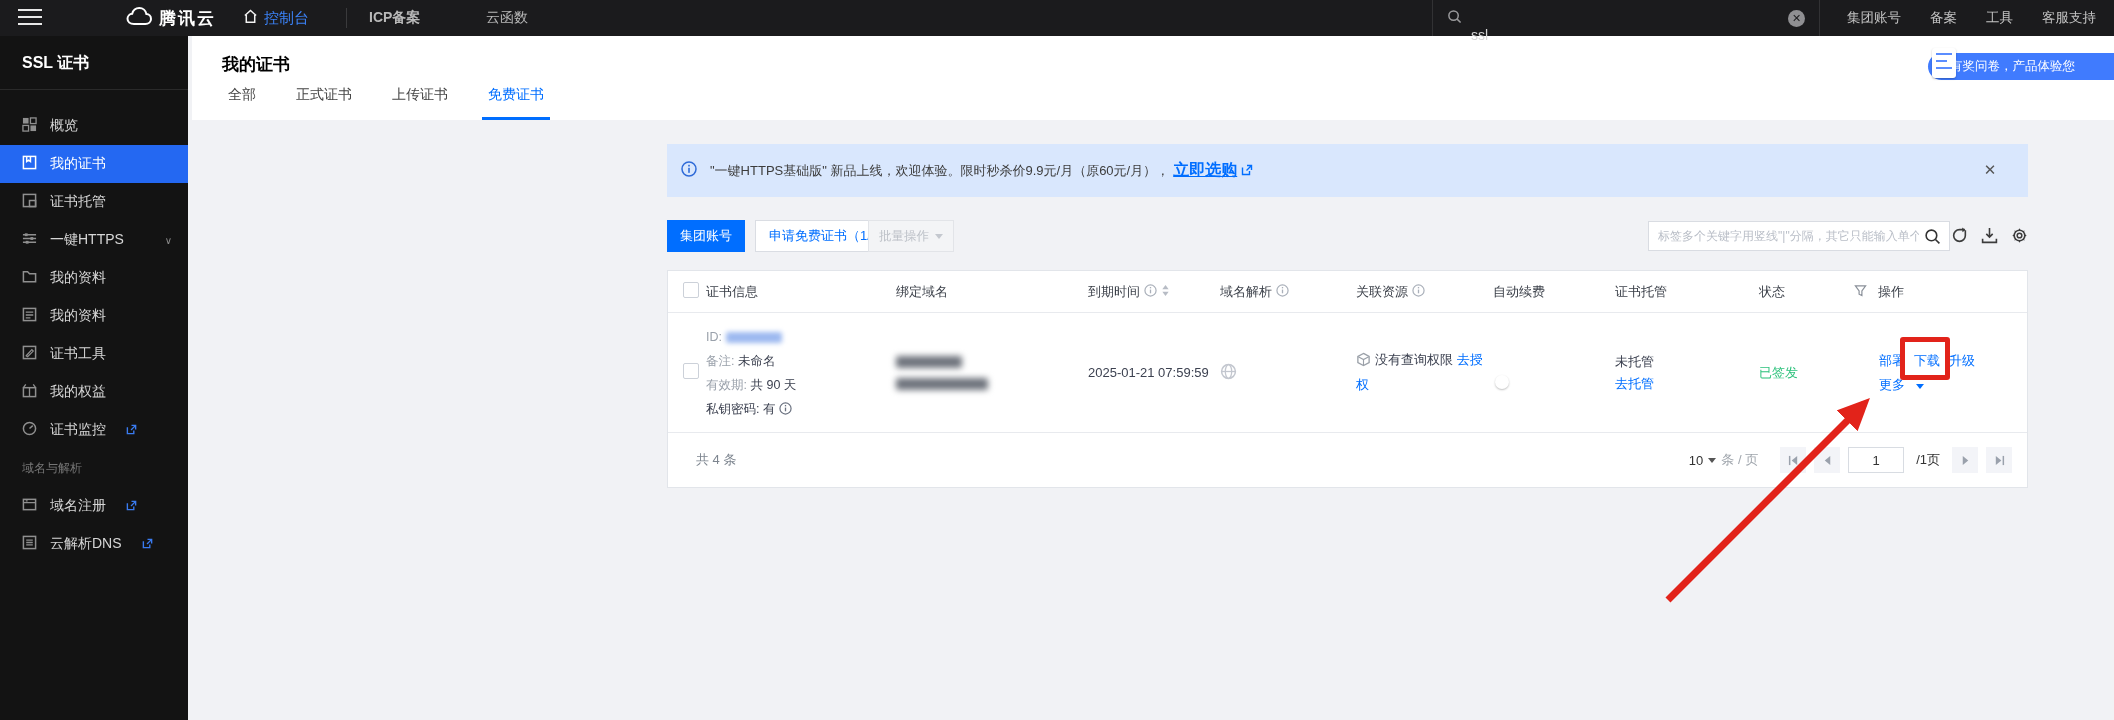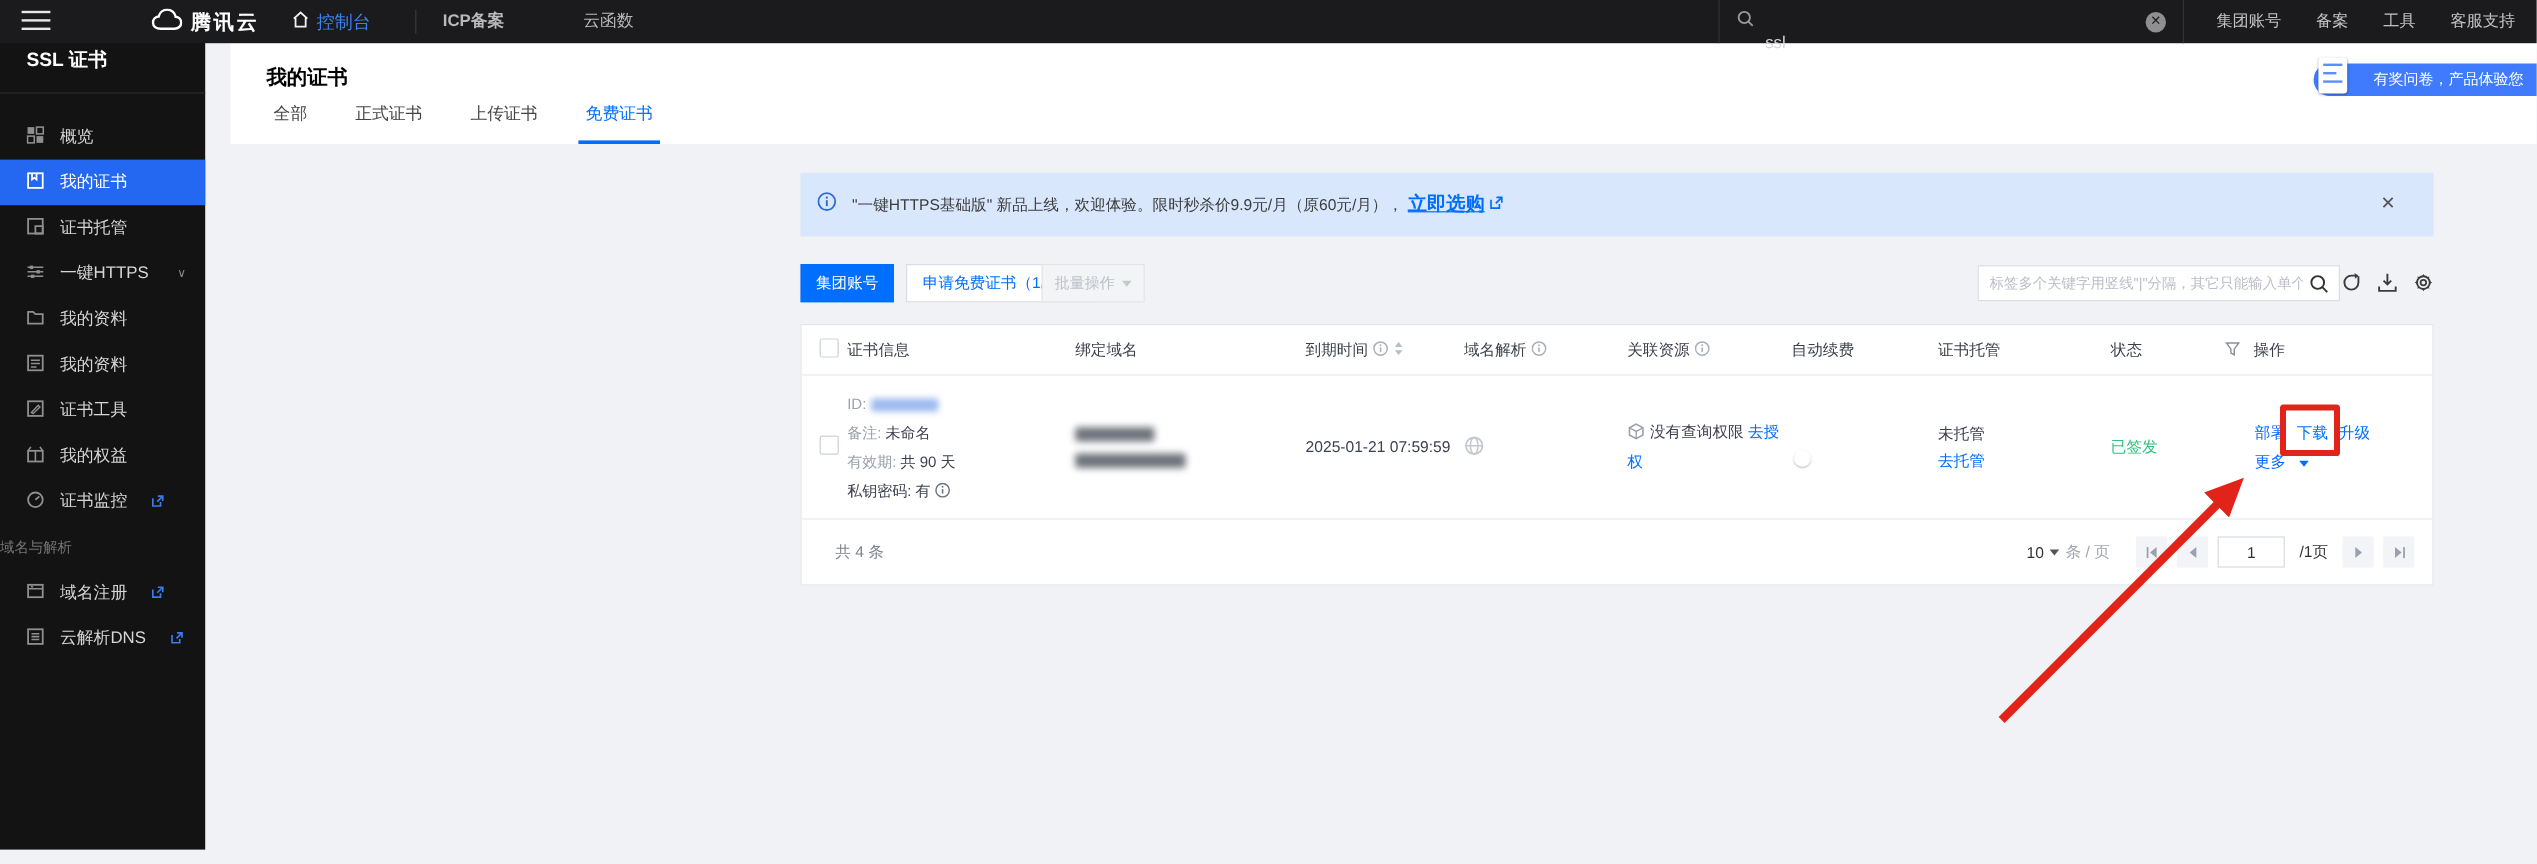--- a/index.html
+++ b/index.html
@@ -15,45 +15,45 @@
   .tb-nav-item { position:absolute; top:0; height:36px; display:flex; align-items:center; gap:6px; font-size:14px; color:#b9b9b9; cursor:pointer; }
   .tb-nav-item.bright { color:#3b82f6; font-size:15px; }
   .tb-sep { position:absolute; top:8px; width:1px; height:20px; background:#3a3a3c; }
   .tb-search { position:absolute; left:1432px; top:0; width:388px; height:36px; border-left:1px solid #323234; border-right:1px solid #323234; display:flex; align-items:center; padding:0 14px; gap:9px; }
   .tb-search input { flex:1; background:transparent; border:none; outline:none; color:#d6d6d6; font-size:14px; font-family:inherit;margin-top:34px; }
   .tb-clear { width:17px; height:17px; border-radius:50%; background:#8f8f92; color:#1b1b1d; font-size:11px; line-height:17px; text-align:center; cursor:pointer; flex:none; }
   .tb-right { position:absolute; left:1820px; top:0; right:0; height:36px; display:flex; align-items:center; gap:29px; padding-left:27px; font-size:13.5px; color:#c3c3c3; }
   .tb-right span { cursor:pointer; white-space:nowrap; }
 
   
-  .sidebar { position:absolute; left:0; top:24px; width:171px; height:684px; background:#131313; z-index:20; }
+  .sidebar { position:absolute; left:0; top:36px; width:188px; height:684px; background:#131313; z-index:20; }
   .sb-title { height:54px; line-height:54px; padding-left:22px; color:#fff; font-size:16px; font-weight:bold; border-bottom:1px solid #2a2a2a; }
   .sb-menu { padding-top:17px; }
   .sb-item { height:38px; display:flex; align-items:center; padding-left:22px; gap:13px; color:#d6d6d6; font-size:14px; cursor:pointer; position:relative; }
   .sb-item svg { flex:none; }
   .sb-item.sel { background:#2468f2; color:#fff; }
   .sb-chev { position:absolute; right:16px; color:#8a8a8a; font-size:10px; }
-  .sb-section { height:38px; display:flex; align-items:center; color:#757575; font-size:12px; }
+  .sb-section { height:38px; display:flex; align-items:center; padding-left:22px; color:#757575; font-size:12px; }
   .ext-ico { display:inline-block; margin-left:7px; }
 
   
   .headband { position:absolute; left:192px; top:36px; width:1922px; height:84px; background:#ffffff; z-index:5; }
   .page-title { position:absolute; left:30px; top:17px; font-size:17px; font-weight:bold; color:#000; }
   .tabs { position:absolute; left:30px; bottom:0; display:flex; gap:28px; height:34px; }
   .tab { font-size:14px; color:#444; padding:0 6px 12px 6px; cursor:pointer; position:relative; }
   .tab.active { color:#006eff; }
   .tab.active::after { content:""; position:absolute; left:0; right:0; bottom:0; height:3px; background:#006eff; }
 
   
   .promo { position:absolute; top:51px; right:0; height:30px; display:flex; align-items:center; z-index:25; cursor:pointer; }
   .promo-pill { height:27px; background:#407bfe; border-radius:14px 0 0 14px; display:flex; align-items:center; color:#fff; font-size:12.5px; padding:0 6px 0 14px; white-space:nowrap; overflow:hidden; width:186px; }
   .promo-doc { position:absolute; left:4px; top:-3px; width:24px; height:30px; background:#fff; border-radius:3px; box-shadow:0 1px 2px rgba(0,0,0,.25); }
   .promo-doc i { display:block; height:2px; background:#5b8dff; margin:5px 4px 0 4px; }
   .promo-doc i:nth-child(2){ margin-right:9px; }
-  .promo-text { margin-left:36px; }
+  .promo-text { margin-left:8px; }
 
   
   .page-col { position:absolute; left:667px; top:144px; width:1361px; z-index:6; }
 
   .banner { position:relative; width:1361px; height:53px; background:#d9e7fd; display:flex; align-items:center; padding-left:14px; }
   .banner-text { font-size:13px; color:#3c3c3c; margin-left:13px; }
   .banner-link { color:#006eff; text-decoration:underline; font-weight:bold; cursor:pointer; margin-left:4px; }
   .banner-close { position:absolute; right:28px; top:16px; width:20px; height:20px; font-size:15px; color:#555; text-align:center; line-height:20px; cursor:pointer; }
 
   .toolbar { position:absolute; left:0; top:76px; width:1361px; height:32px; }

